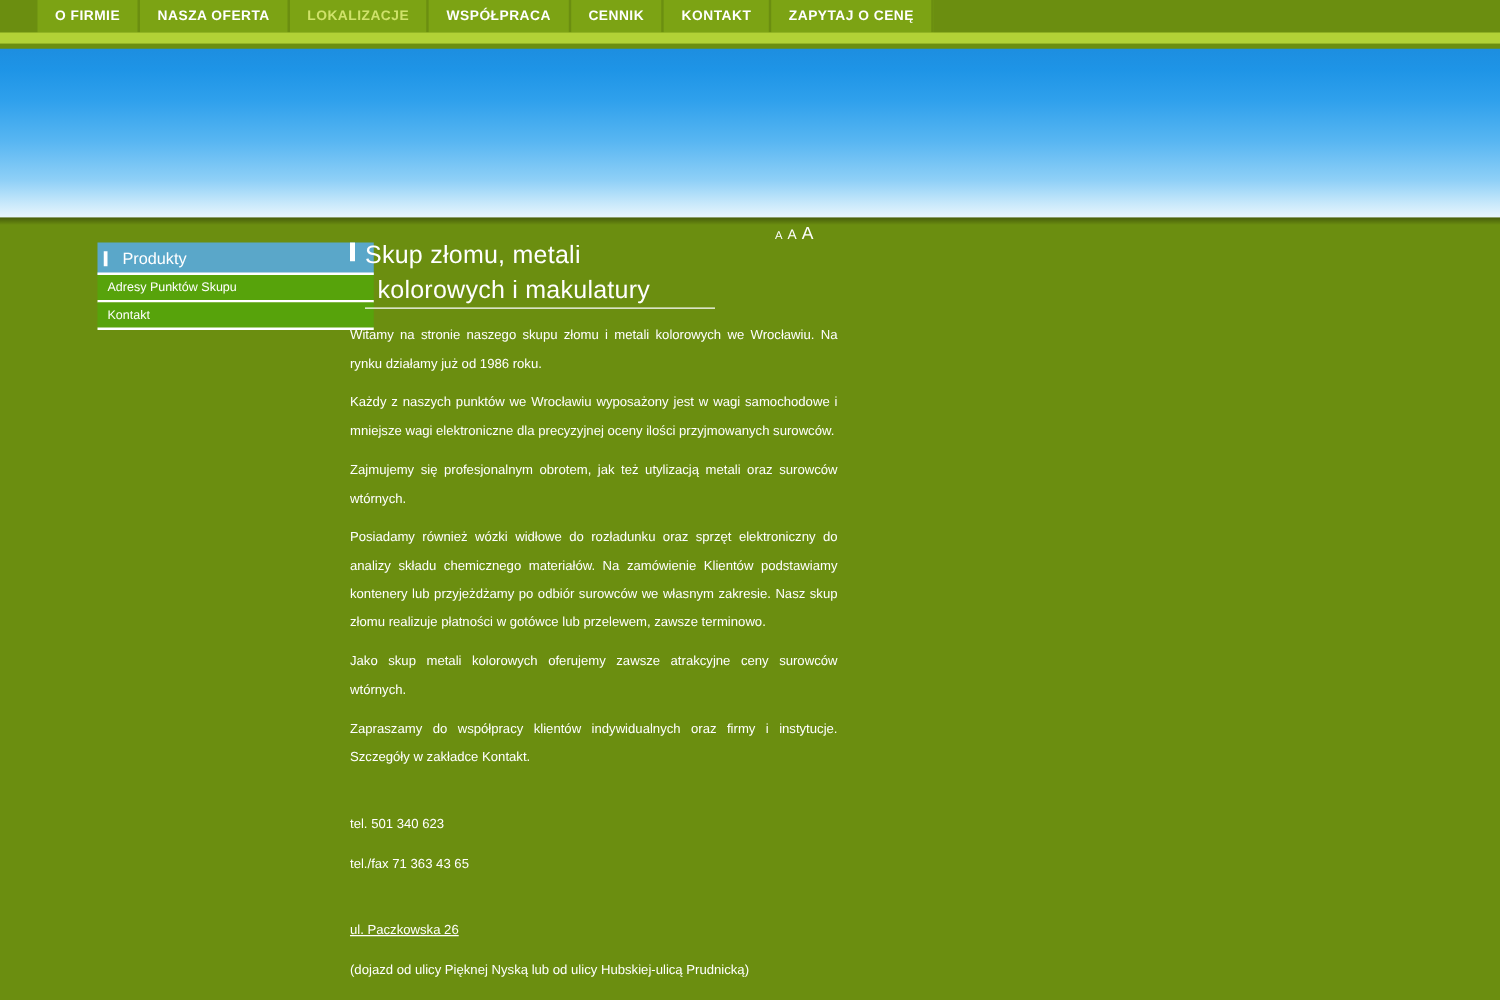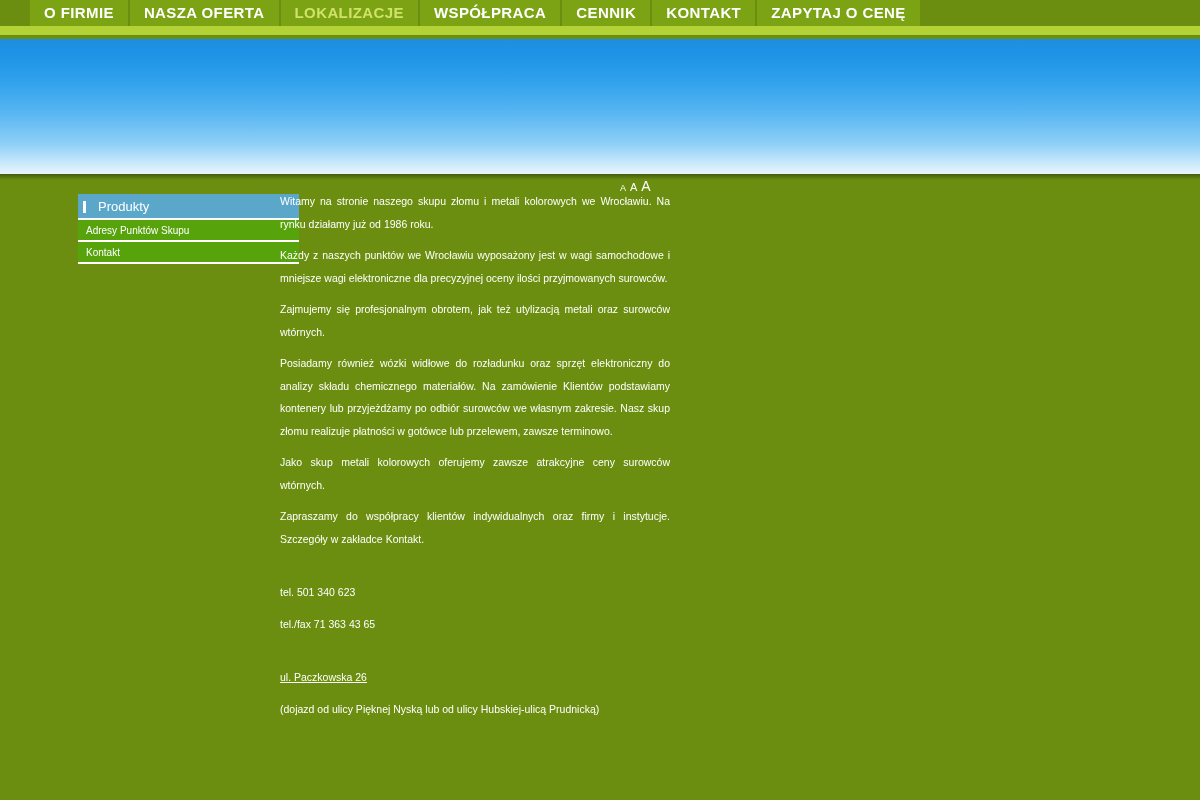--- a/index.html
+++ b/index.html
@@ -23,21 +23,21 @@
     height: 26px;
     background: #6b8e10;
     display: flex;
     align-items: stretch;
   }
   .nav-item {
     position: relative;
     height: 26px;
     line-height: 26px;
     padding: 0 14px;
-    font-size: 15px;
+    font-size: 11px;
     font-weight: bold;
     color: #ffffff;
     letter-spacing: 0.4px;
     background: #7ca314;
     border-right: 2px solid #6b8e10;
     box-sizing: border-box;
     white-space: nowrap;
     text-align: center;
     cursor: pointer;
   }
@@ -241,20 +241,25 @@
   </div>
 </div>
 
 <div class="fontsizer">
   <span class="fs-small">A</span>
   <span class="fs-medium">A</span>
   <span class="fs-large">A</span>
 </div>
 
 <div class="content">
+  <h1 class="page-title">
+    <span class="tick"></span>
+    <span>Skup złomu, metali</span>
+    <span class="title-line2">kolorowych i makulatury</span>
+  </h1>
 
   <div class="body-text">
     <p>Witamy na stronie naszego skupu złomu i metali kolorowych we Wrocławiu. Na rynku działamy już od 1986 roku.</p>
     <p>Każdy z naszych punktów we Wrocławiu wyposażony jest w wagi samochodowe i mniejsze wagi elektroniczne dla precyzyjnej oceny ilości przyjmowanych surowców.</p>
     <p>Zajmujemy się profesjonalnym obrotem, jak też utylizacją metali oraz surowców wtórnych.</p>
     <p>Posiadamy również wózki widłowe do rozładunku oraz sprzęt elektroniczny  do analizy składu chemicznego materiałów. Na zamówienie Klientów podstawiamy kontenery  lub przyjeżdżamy po odbiór surowców we własnym zakresie. Nasz skup złomu realizuje płatności w gotówce lub przelewem, zawsze terminowo.</p>
     <p>Jako skup metali kolorowych oferujemy zawsze atrakcyjne ceny surowców wtórnych.</p>
     <p>Zapraszamy do współpracy klientów indywidualnych oraz firmy i instytucje. Szczegóły w zakładce Kontakt.</p>
 
     <div class="spacer"></div>

